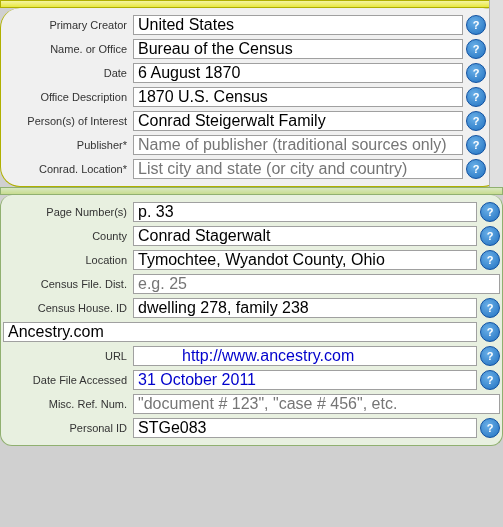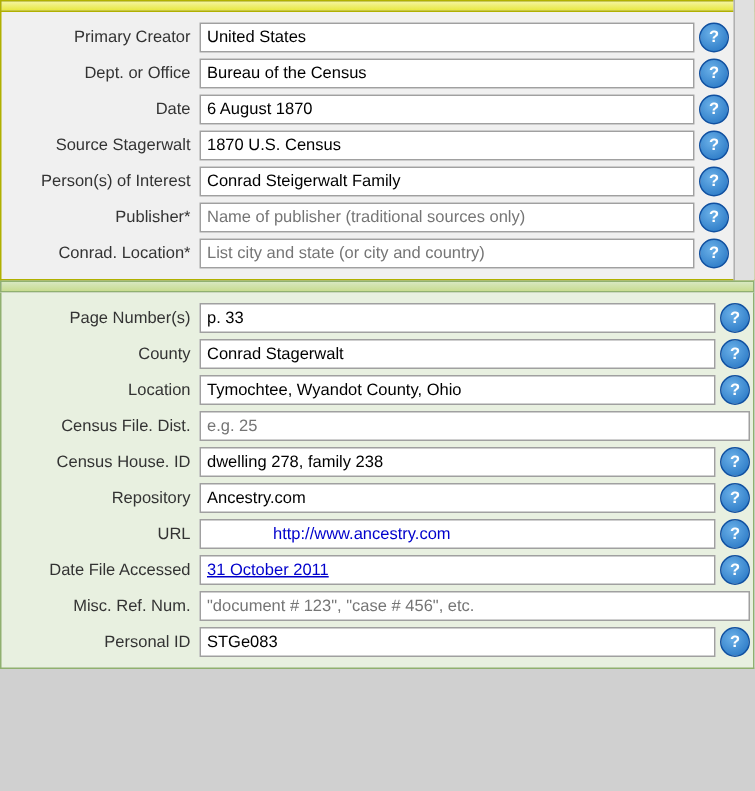--- a/index.html
+++ b/index.html
@@ -17,20 +17,21 @@
     .section-body {
       background: #f0f0f0;
       border: 1px solid #b0b000;
       border-top: none;
       padding: 4px 2px;
     }
 
     .section-body.green {
       background: #e8f0e0;
       border-color: #90b070;
+      border-radius: 12px;
     }
 
     .section-header.green {
       background: linear-gradient(to bottom, #d8e8c0, #c8dc90);
       border-color: #90b070;
     }
 
     .field-row {
       display: flex;
       align-items: center;
@@ -46,21 +47,21 @@
       width: 130px;
       font-size: 11px;
     }
 
     .field-input {
       flex: 1;
       height: 20px;
       border: 1px solid #a0a0a0;
       background: #fff;
       padding: 1px 4px;
-      font-size: 11px;
+      font-size: 16px;
       color: #000;
       outline: none;
     }
 
     .help-btn {
       width: 20px;
       height: 20px;
       min-width: 20px;
       border-radius: 50%;
       background: radial-gradient(circle at 40% 35%, #6ab0e8, #2070c0);
@@ -91,45 +92,46 @@
       margin-bottom: 0;
     }
 
     .source-details-wrapper {
       position: relative;
       margin-top: 0;
     }
 
     .master-source-body {
       padding-right: 16px;
+      border-radius: 20px;
     }
   </style>
 </head>
 <body>
 
 <div class="master-source-wrapper">
   <div class="section-header"></div>
   <div class="section-body master-source-body" id="master-fields">
   <div class="field-row">
         <div class="field-label">Primary Creator</div>
         <input type="text" class="field-input" value="United States" style="">
         <div class="help-btn">?</div>
       </div>
       <div class="field-row">
-        <div class="field-label">Dept. or Office</div>
+        <div class="field-label">Name. or Office</div>
         <input type="text" class="field-input" value="Bureau of the Census" style="">
         <div class="help-btn">?</div>
       </div>
       <div class="field-row">
         <div class="field-label">Date</div>
         <input type="text" class="field-input" value="6 August 1870" style="">
         <div class="help-btn">?</div>
       </div>
       <div class="field-row">
-        <div class="field-label">Source Stagerwalt</div>
+        <div class="field-label">Office Description</div>
         <input type="text" class="field-input" value="1870 U.S. Census" style="">
         <div class="help-btn">?</div>
       </div>
       <div class="field-row">
         <div class="field-label">Person(s) of Interest</div>
         <input type="text" class="field-input" value="Conrad Steigerwalt Family" style="">
         <div class="help-btn">?</div>
       </div>
       <div class="field-row">
         <div class="field-label">Publisher*</div>
@@ -166,32 +168,31 @@
       <div class="field-row">
         <div class="field-label">Census File. Dist.</div>
         <input type="text" class="field-input" placeholder="e.g. 25" style="">
       </div>
       <div class="field-row">
         <div class="field-label">Census House. ID</div>
         <input type="text" class="field-input" value="dwelling 278, family 238" style="">
         <div class="help-btn">?</div>
       </div>
       <div class="field-row">
-        <div class="field-label">Repository</div>
         <input type="text" class="field-input" value="Ancestry.com" style="">
         <div class="help-btn">?</div>
       </div>
       <div class="field-row">
         <div class="field-label">URL</div>
         <input type="text" class="field-input" value="http://www.ancestry.com" style="color: rgb(0, 0, 204); padding-left: 48px;">
         <div class="help-btn">?</div>
       </div>
       <div class="field-row">
         <div class="field-label">Date File Accessed</div>
-        <input type="text" class="field-input" value="31 October 2011" style="color: rgb(0, 0, 204); text-decoration: underline;">
+        <input type="text" class="field-input" value="31 October 2011" style="color: rgb(0, 0, 204);">
         <div class="help-btn">?</div>
       </div>
       <div class="field-row">
         <div class="field-label">Misc. Ref. Num.</div>
         <input type="text" class="field-input" placeholder="&quot;document # 123&quot;, &quot;case # 456&quot;, etc." style="">
       </div>
       <div class="field-row">
         <div class="field-label">Personal ID</div>
         <input type="text" class="field-input" value="STGe083" style="">
         <div class="help-btn">?</div>

